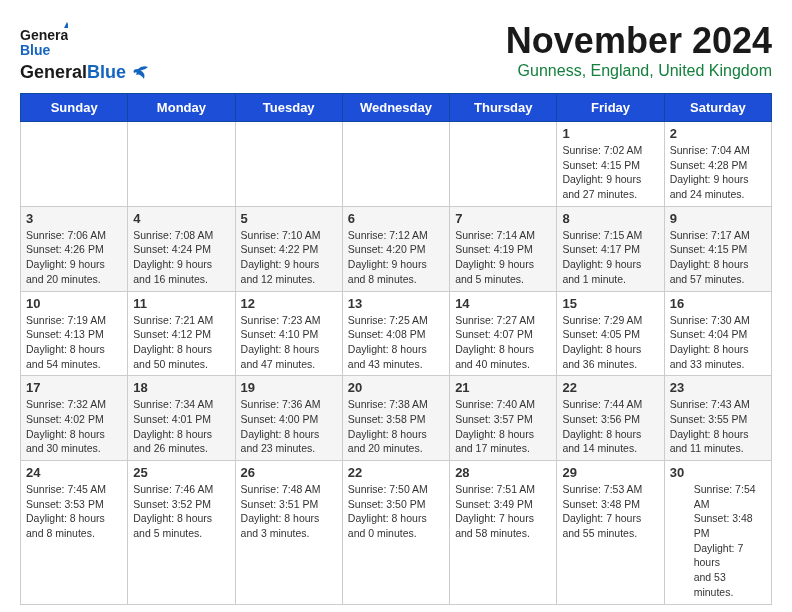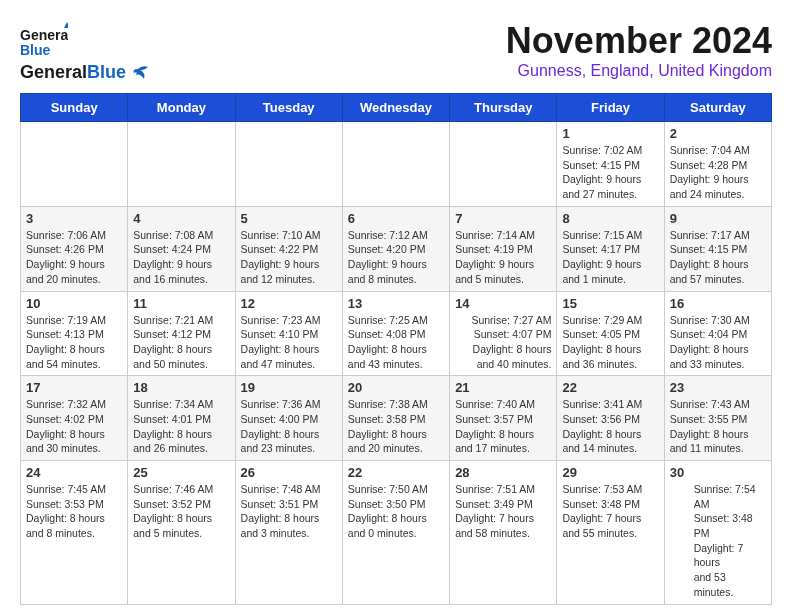--- a/index.html
+++ b/index.html
@@ -24,21 +24,21 @@
     .title-section {
       text-align: right;
     }
     .month-title {
       font-size: 36px;
       font-weight: bold;
       color: #1a1a1a;
     }
     .location-title {
       font-size: 16px;
-      color: #6d28d9;
+      color: #15803d;
     }
     table {
       width: 100%;
       border-collapse: collapse;
       table-layout: fixed;
     }
     thead tr th {
       background-color: #1d4ed8;
       color: #fff;
       padding: 6px 4px;
@@ -210,21 +210,21 @@
         </td>
         <td>
           <span class="day-num">13</span>
           <div class="day-info" style="white-space: pre-line;">Sunrise: 7:25 AM
 Sunset: 4:08 PM
 Daylight: 8 hours
 and 43 minutes.</div>
         </td>
         <td>
           <span class="day-num">14</span>
-          <div class="day-info" style="white-space: pre-line; text-align: right;">Sunrise: 7:27 AM
+          <div class="day-info" style="white-space: pre-line;">Sunrise: 7:27 AM
 Sunset: 4:07 PM
 Daylight: 8 hours
 and 40 minutes.</div>
         </td>
         <td>
           <span class="day-num">15</span>
           <div class="day-info" style="white-space: pre-line;">Sunrise: 7:29 AM
 Sunset: 4:05 PM
 Daylight: 8 hours
 and 36 minutes.</div>
@@ -268,21 +268,21 @@
         </td>
         <td>
           <span class="day-num">21</span>
           <div class="day-info" style="white-space: pre-line;">Sunrise: 7:40 AM
 Sunset: 3:57 PM
 Daylight: 8 hours
 and 17 minutes.</div>
         </td>
         <td>
           <span class="day-num">22</span>
-          <div class="day-info" style="white-space: pre-line;">Sunrise: 3:41 AM
+          <div class="day-info" style="white-space: pre-line;">Sunrise: 7:44 AM
 Sunset: 3:56 PM
 Daylight: 8 hours
 and 14 minutes.</div>
         </td>
         <td>
           <span class="day-num">23</span>
           <div class="day-info" style="white-space: pre-line;">Sunrise: 7:43 AM
 Sunset: 3:55 PM
 Daylight: 8 hours
 and 11 minutes.</div>

